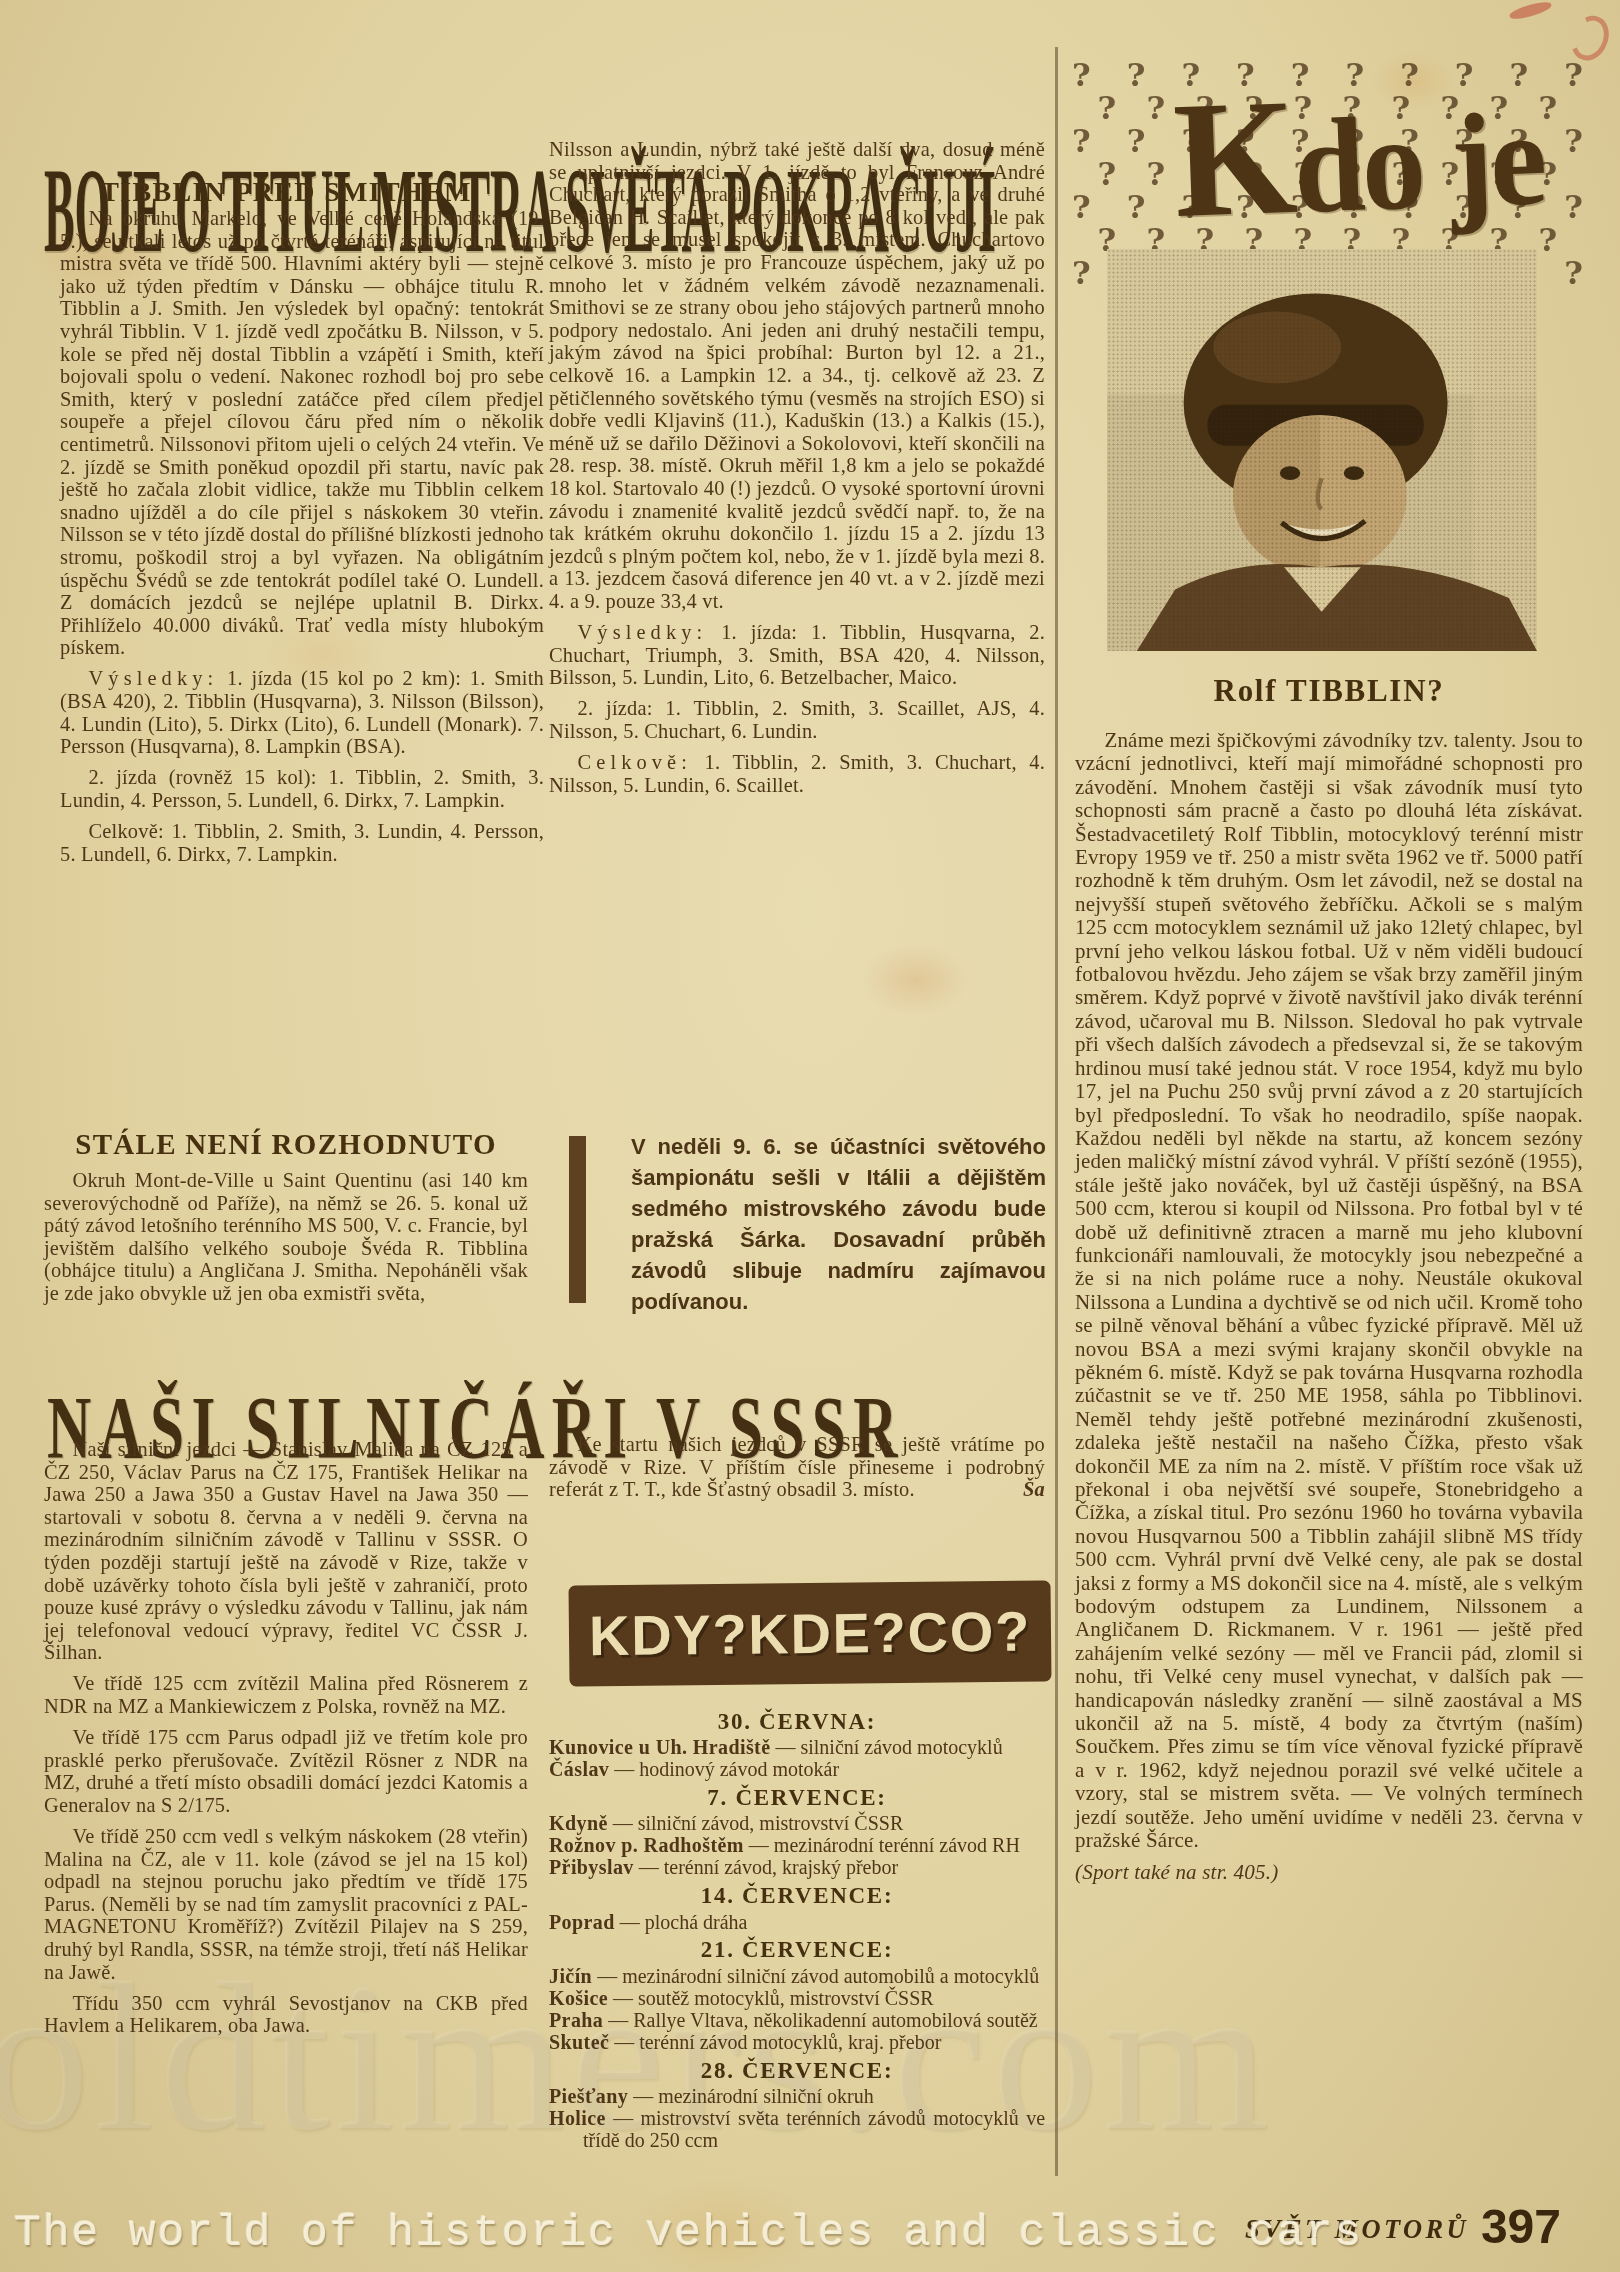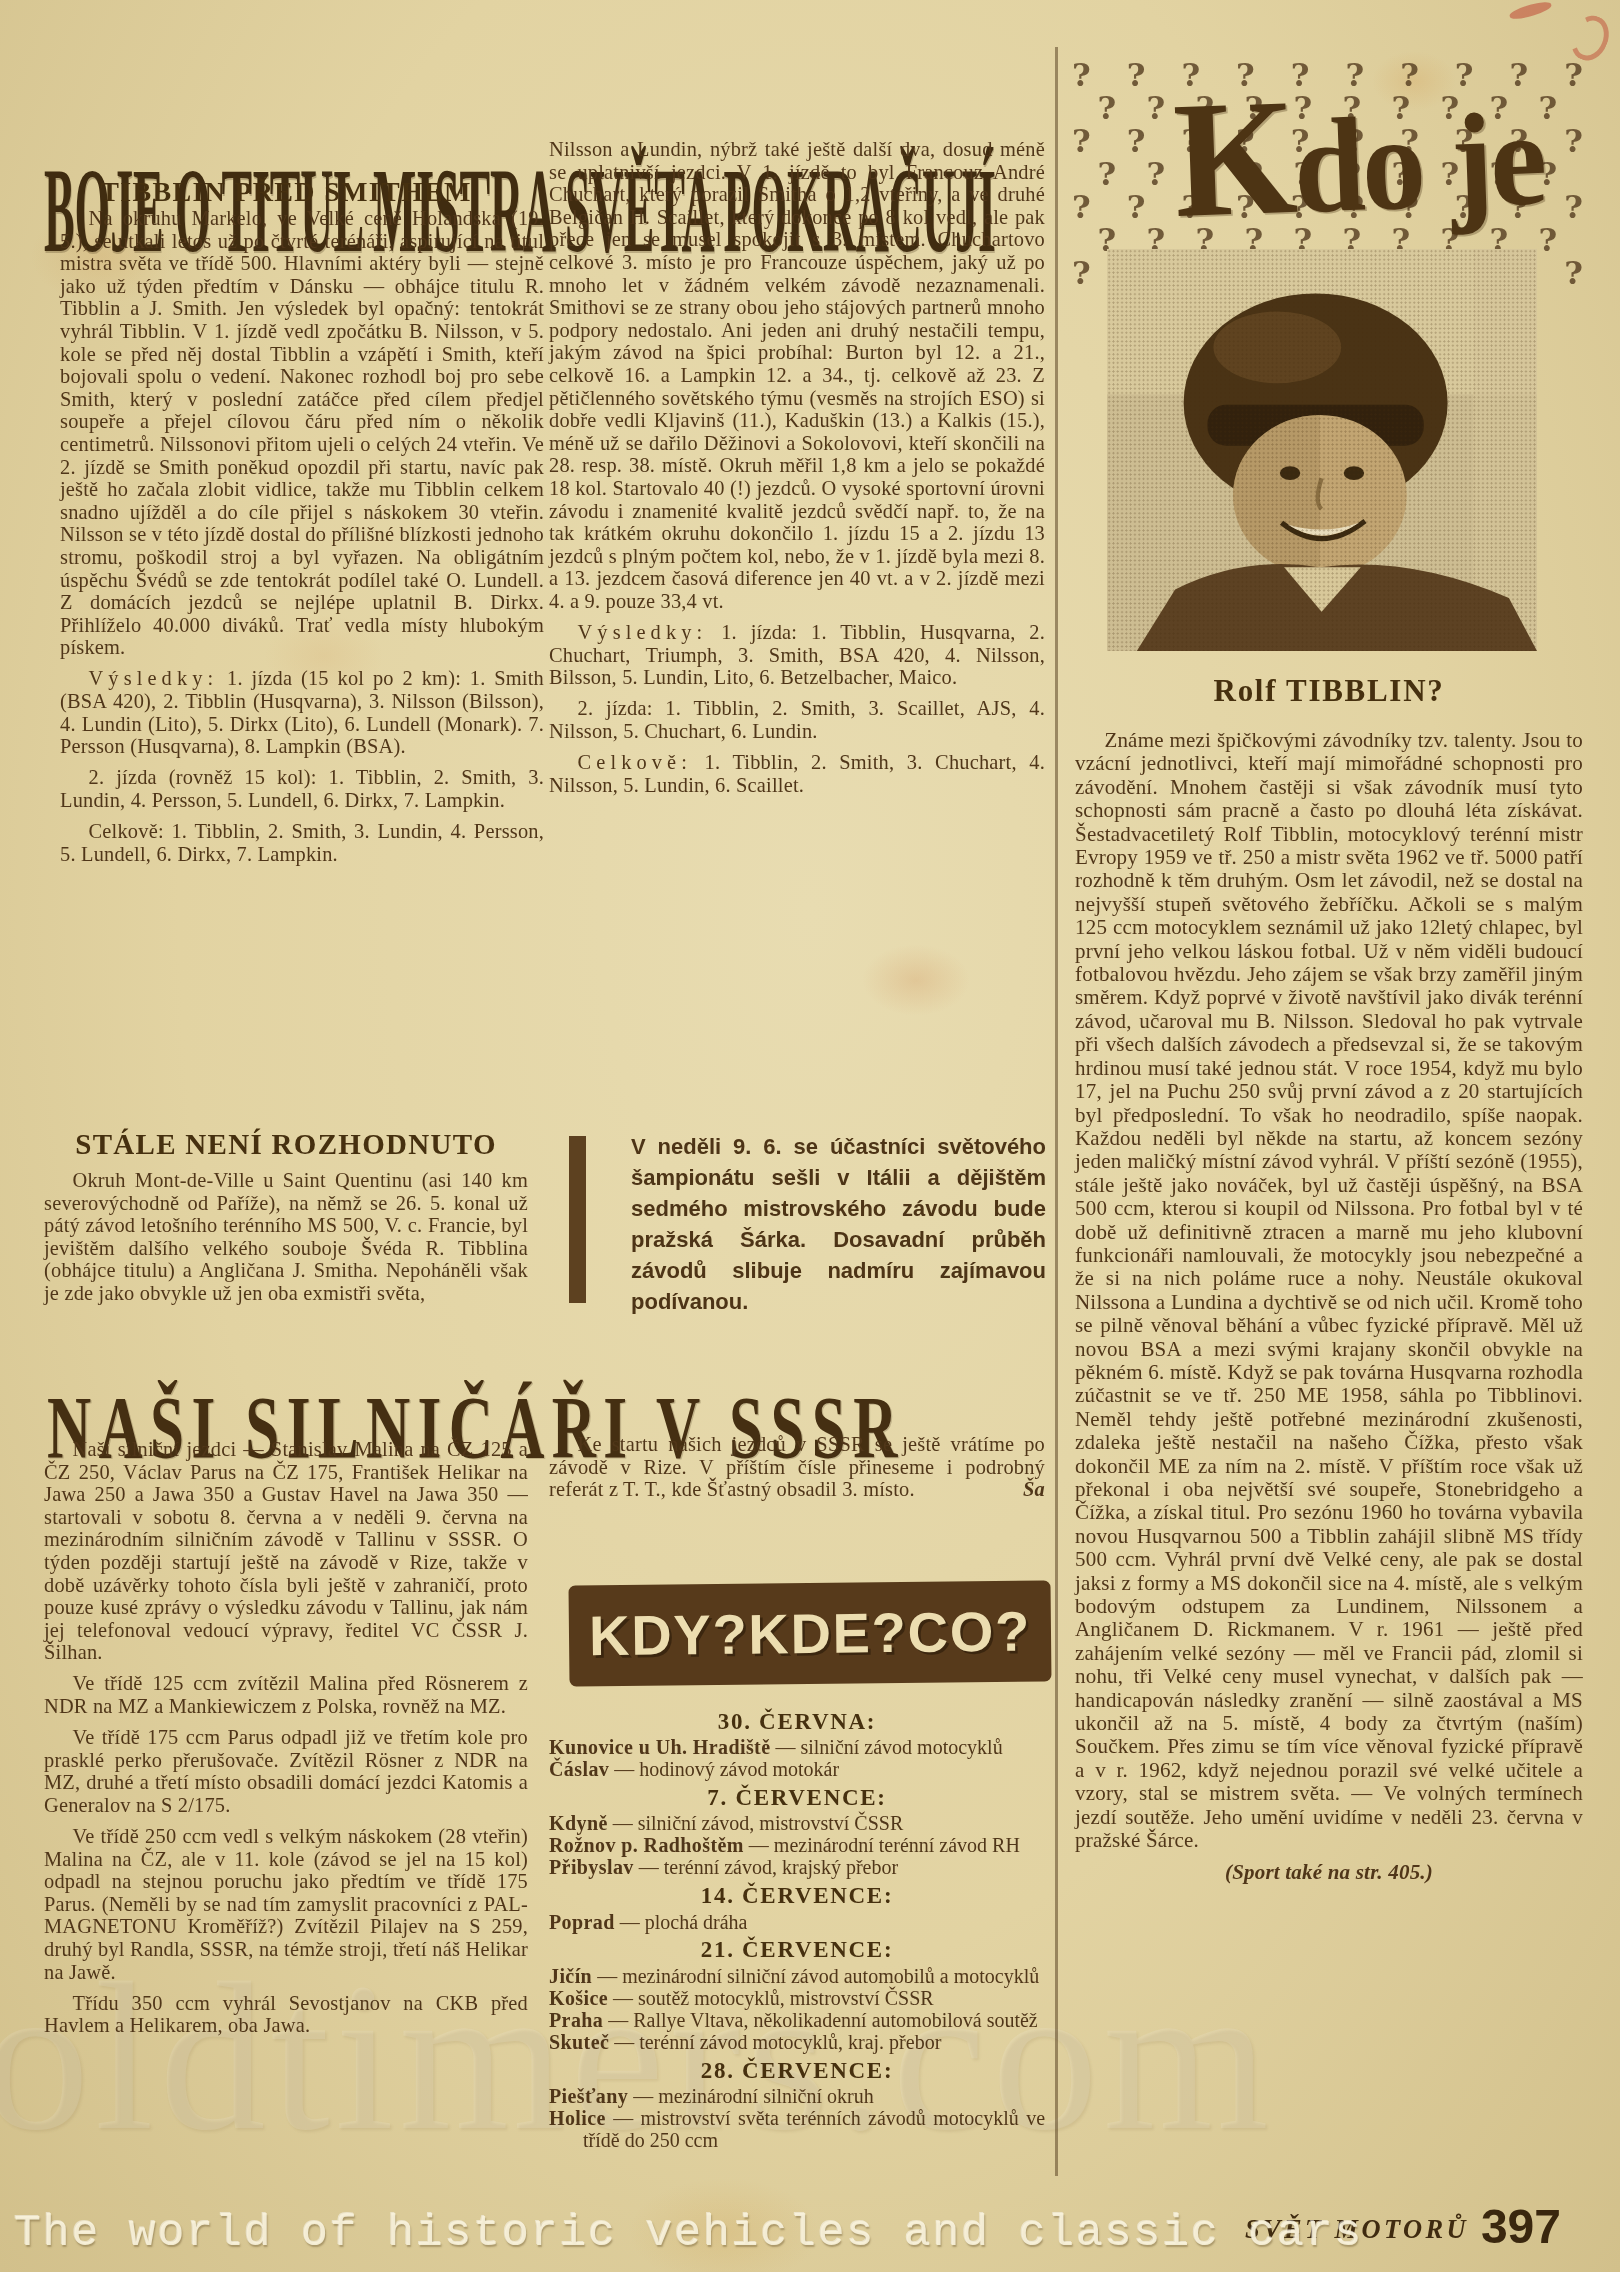--- a/index.html
+++ b/index.html
@@ -27,21 +27,21 @@
     color:#452f12;text-shadow:1.7px 1.7px 0 rgba(64,44,16,.22);}
   .sub{font-weight:700;text-align:center;color:#46300f;letter-spacing:1.3px;}
   .sub1{left:44px;top:153px;width:484px;font-size:28px;}
   .sub2{left:44px;top:1104px;width:484px;font-size:29px;}
   
   .art1{left:60px;top:207px;width:484px;}
   .art2{left:44px;top:1169px;width:484px;}
   .mid{left:549px;top:138px;width:496px;}
   .rightcol{left:1075px;top:729px;width:508px;}
   .rightcol .p{font-size:21px;line-height:23.4px;}
-  .sign{font-weight:700;font-style:italic;text-align:center;font-size:22px;}
+  .sign{font-weight:400;font-style:italic;text-align:left;font-size:22px;}
   
   .boxnote{left:569px;top:1131px;width:477px;}
   .boxnote .bar{position:absolute;left:0;top:5.1px;width:17px;height:167px;background:#5d4120;}
   .boxnote p{margin-left:62px;font-family:"Liberation Sans",sans-serif;font-weight:700;
     font-size:22px;line-height:31px;text-align:justify;color:#4d3416;}
   
   .rule-v{left:1055px;top:47px;width:2.6px;height:2129px;background:rgba(80,55,25,.5);}
   .kdoje{left:1072px;top:56px;width:511px;height:239px;overflow:hidden;}
   .qfield{position:absolute;inset:0;color:#5d4527;}
   .qrow{display:flex;justify-content:space-between;height:33px;font-size:32px;font-weight:700;

